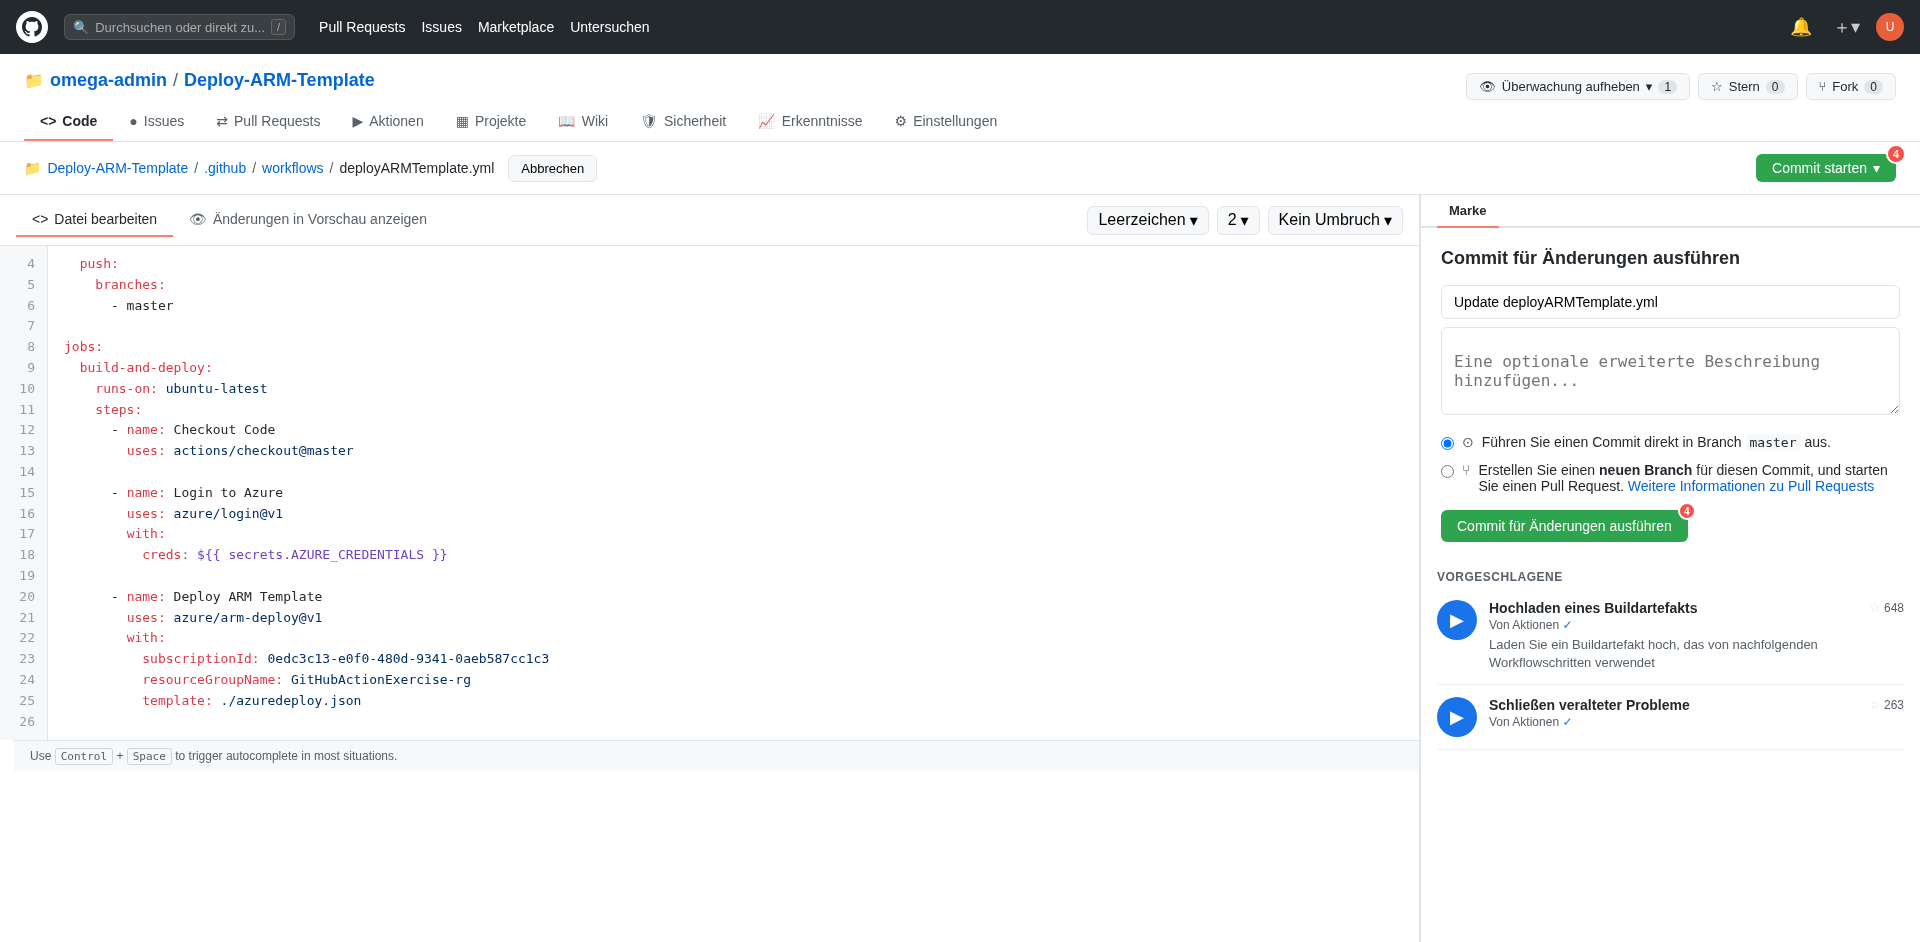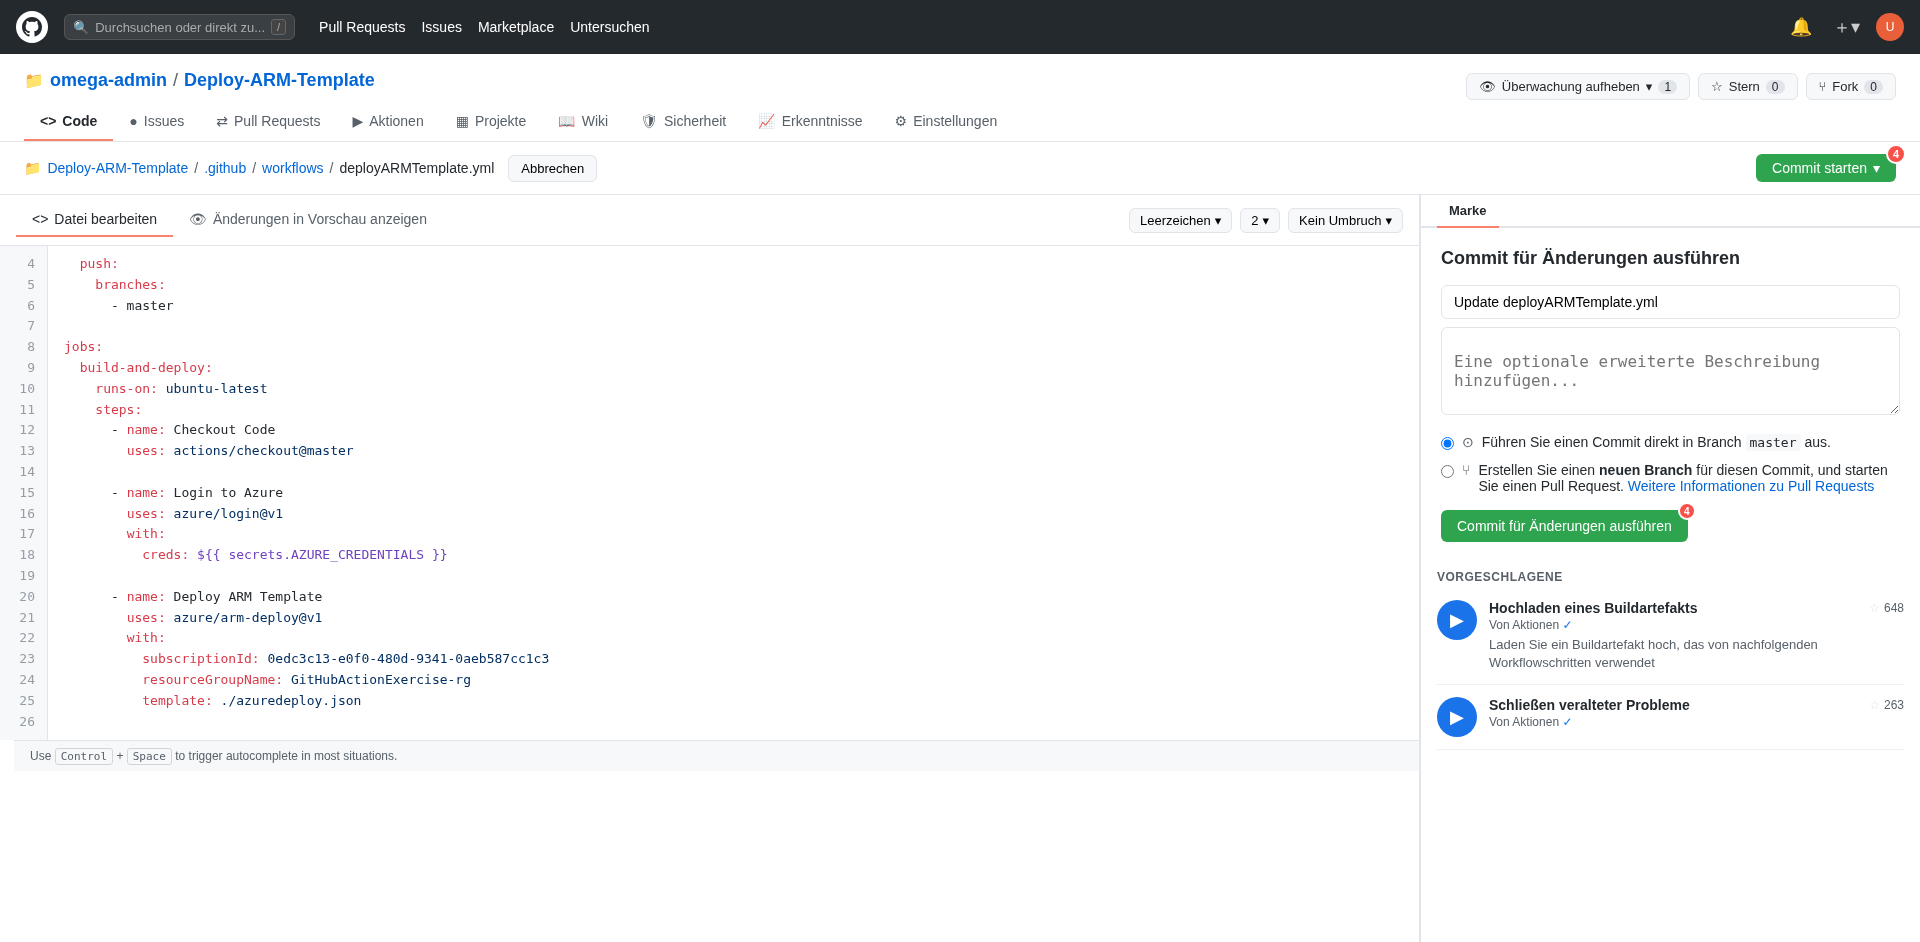--- a/index.html
+++ b/index.html
@@ -131,21 +131,21 @@
     }
     .editor-toolbar-right {
       margin-left: auto;
       display: flex; align-items: center; gap: 8px;
     }
     .select-btn {
       border: 1px solid #e1e4e8;
       background: #f6f8fa;
       border-radius: 6px;
       padding: 4px 10px;
-      font-size: 13px;
+      font-size: 16px;
       cursor: pointer;
       display: flex; align-items: center; gap: 4px;
     }
 
     
     .breadcrumb-bar {
       display: flex; align-items: center; gap: 6px;
       padding: 12px 24px;
       font-size: 14px;
       background: #fff;

